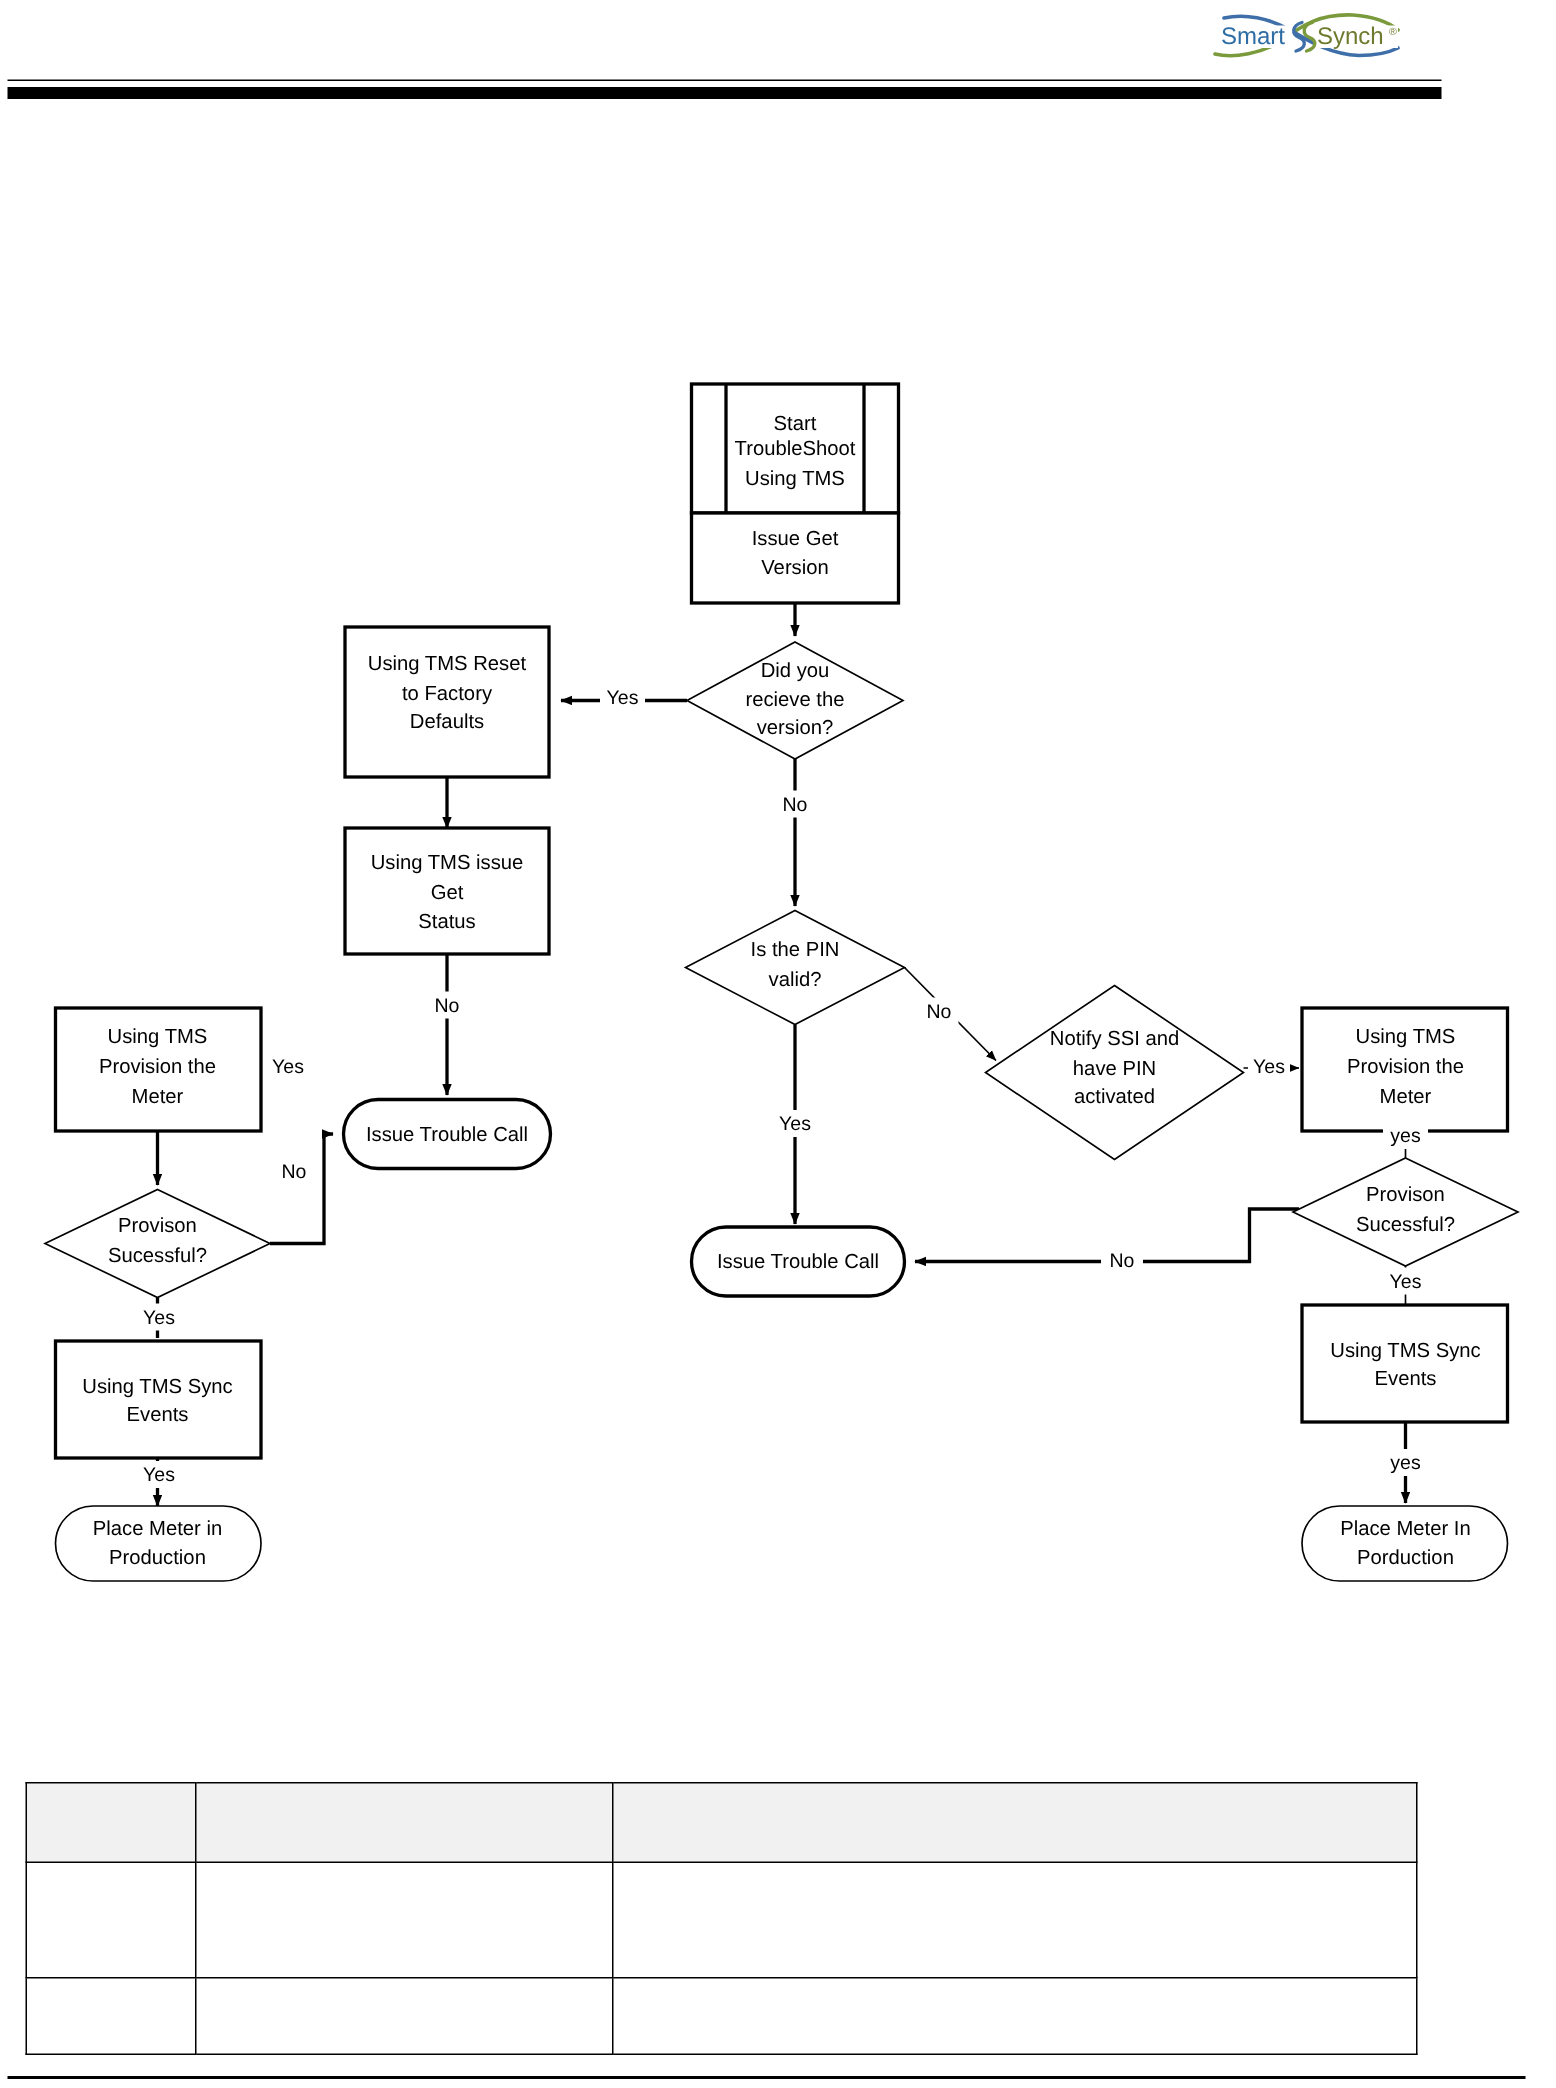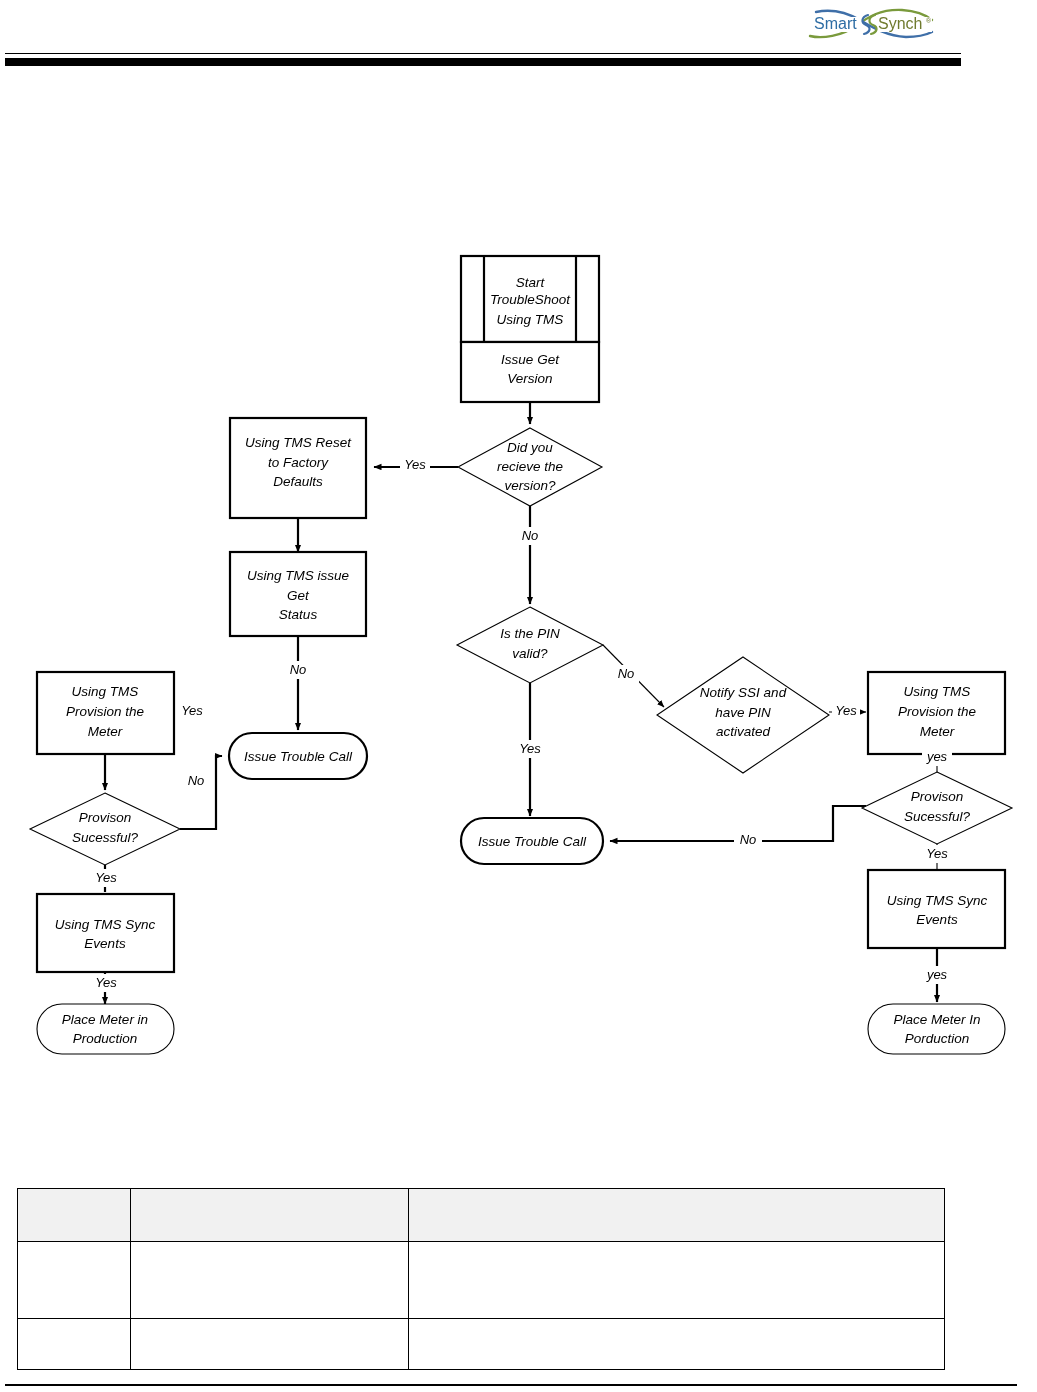--- a/index.html
+++ b/index.html
@@ -47,21 +47,20 @@
     background: #000000;
   }
 
   
   #flowchart {
     position: absolute;
     left: 0;
     top: 0;
     width: 1037px;
     height: 1120px;
-    font-style: italic;
   }
   #flowchart svg { display: block; }
 
   .fc-label {
     font-family: "Liberation Sans", sans-serif;
     font-size: 13.5px;
     fill: #000000;
     text-anchor: middle;
     dominant-baseline: middle;
   }

